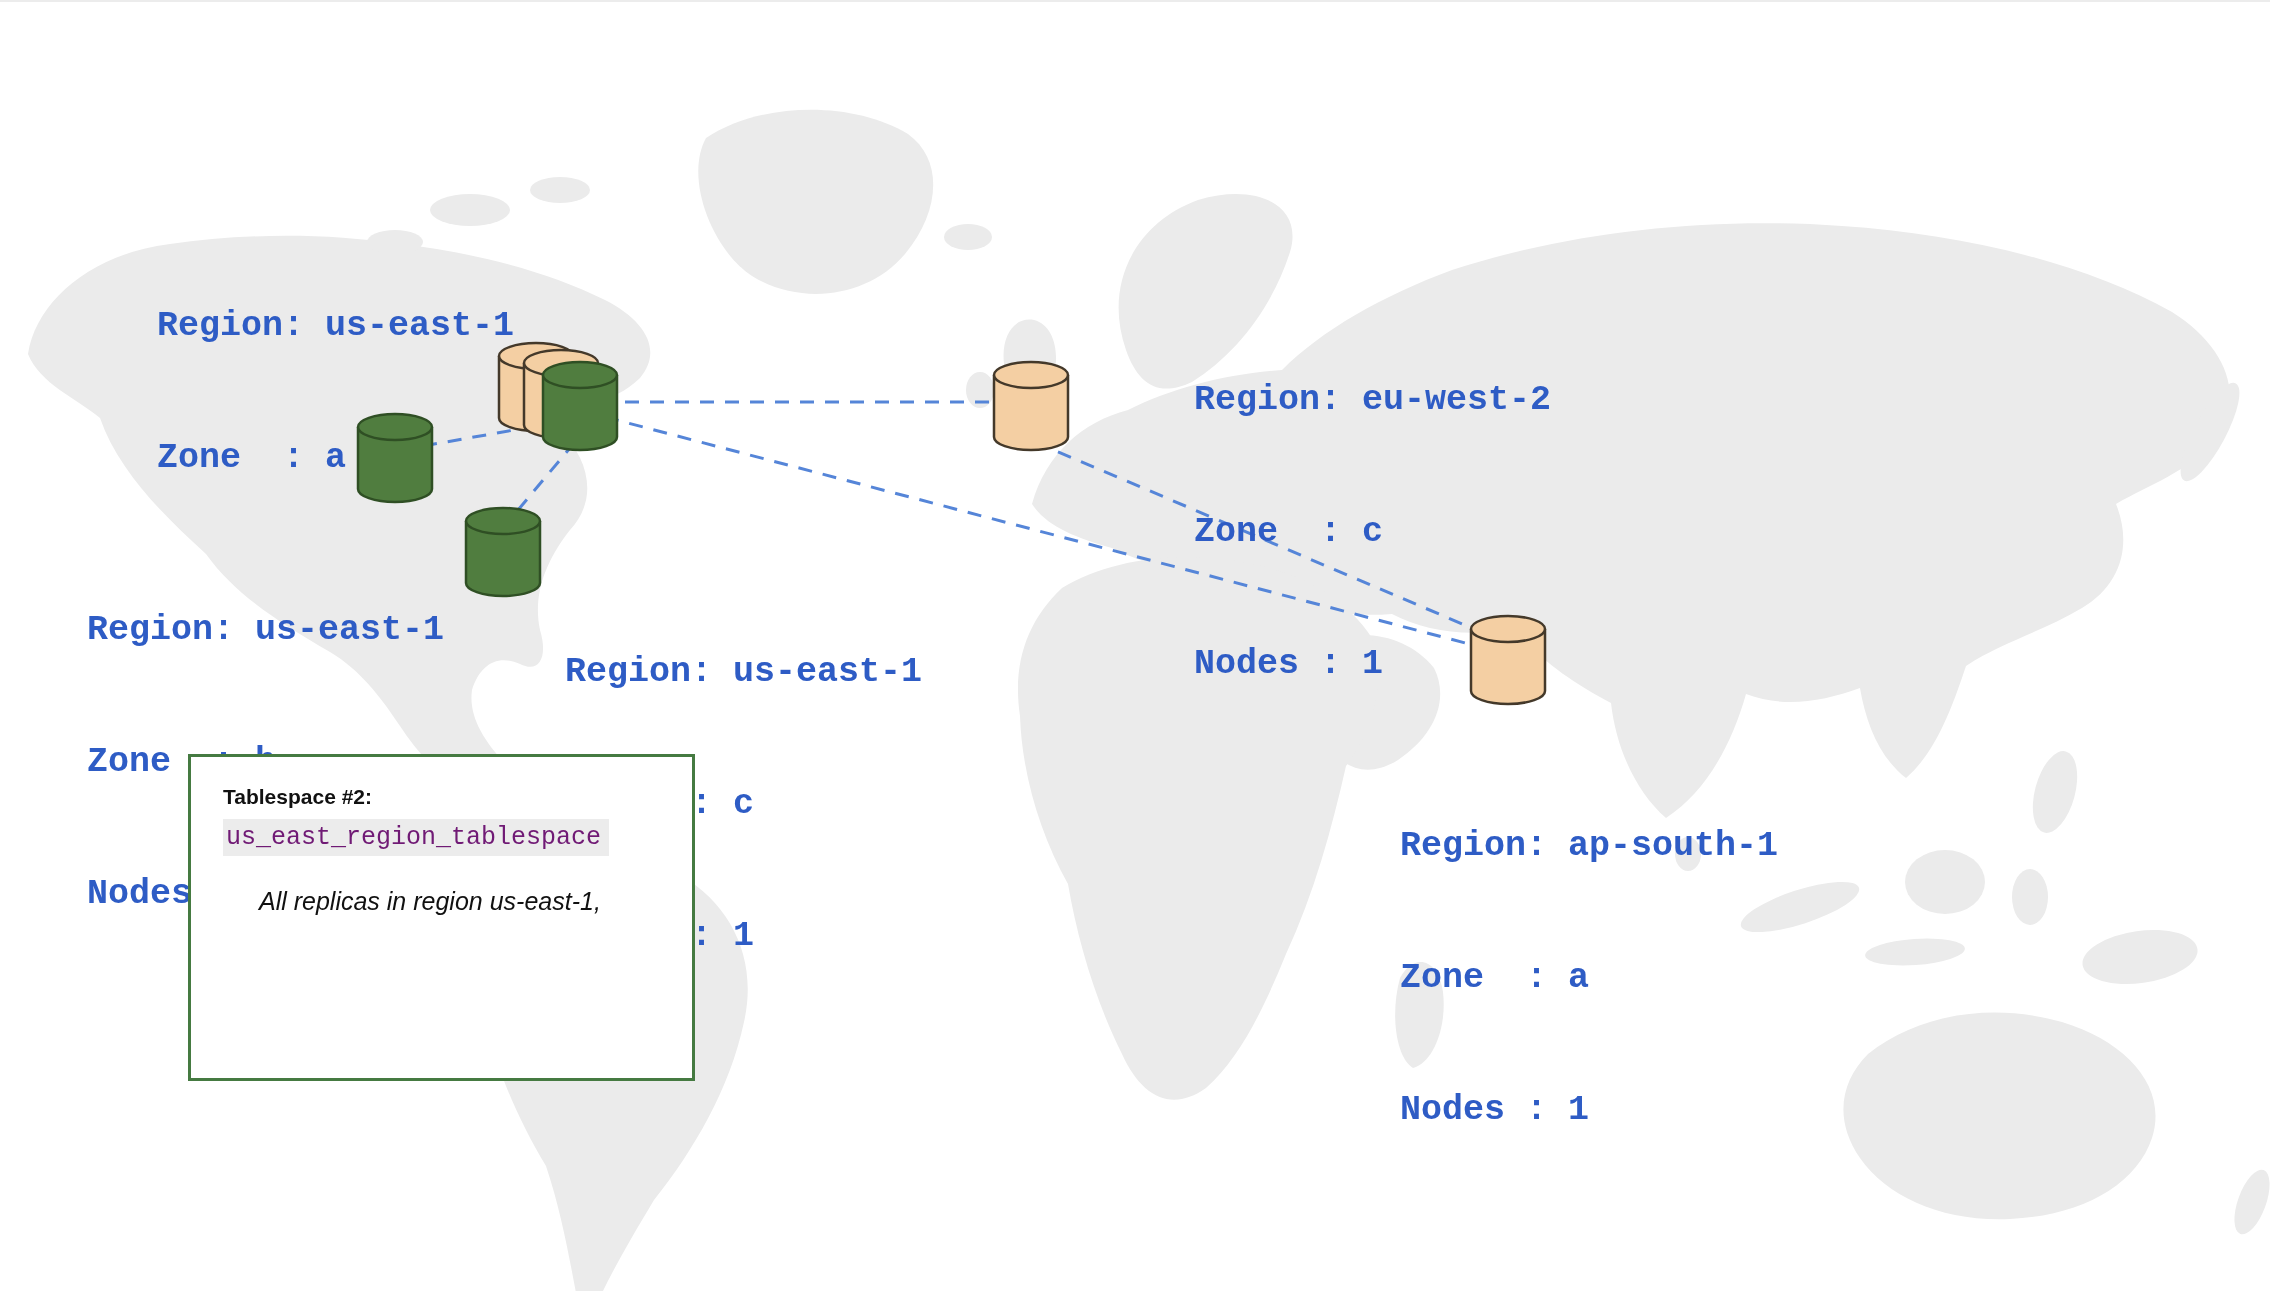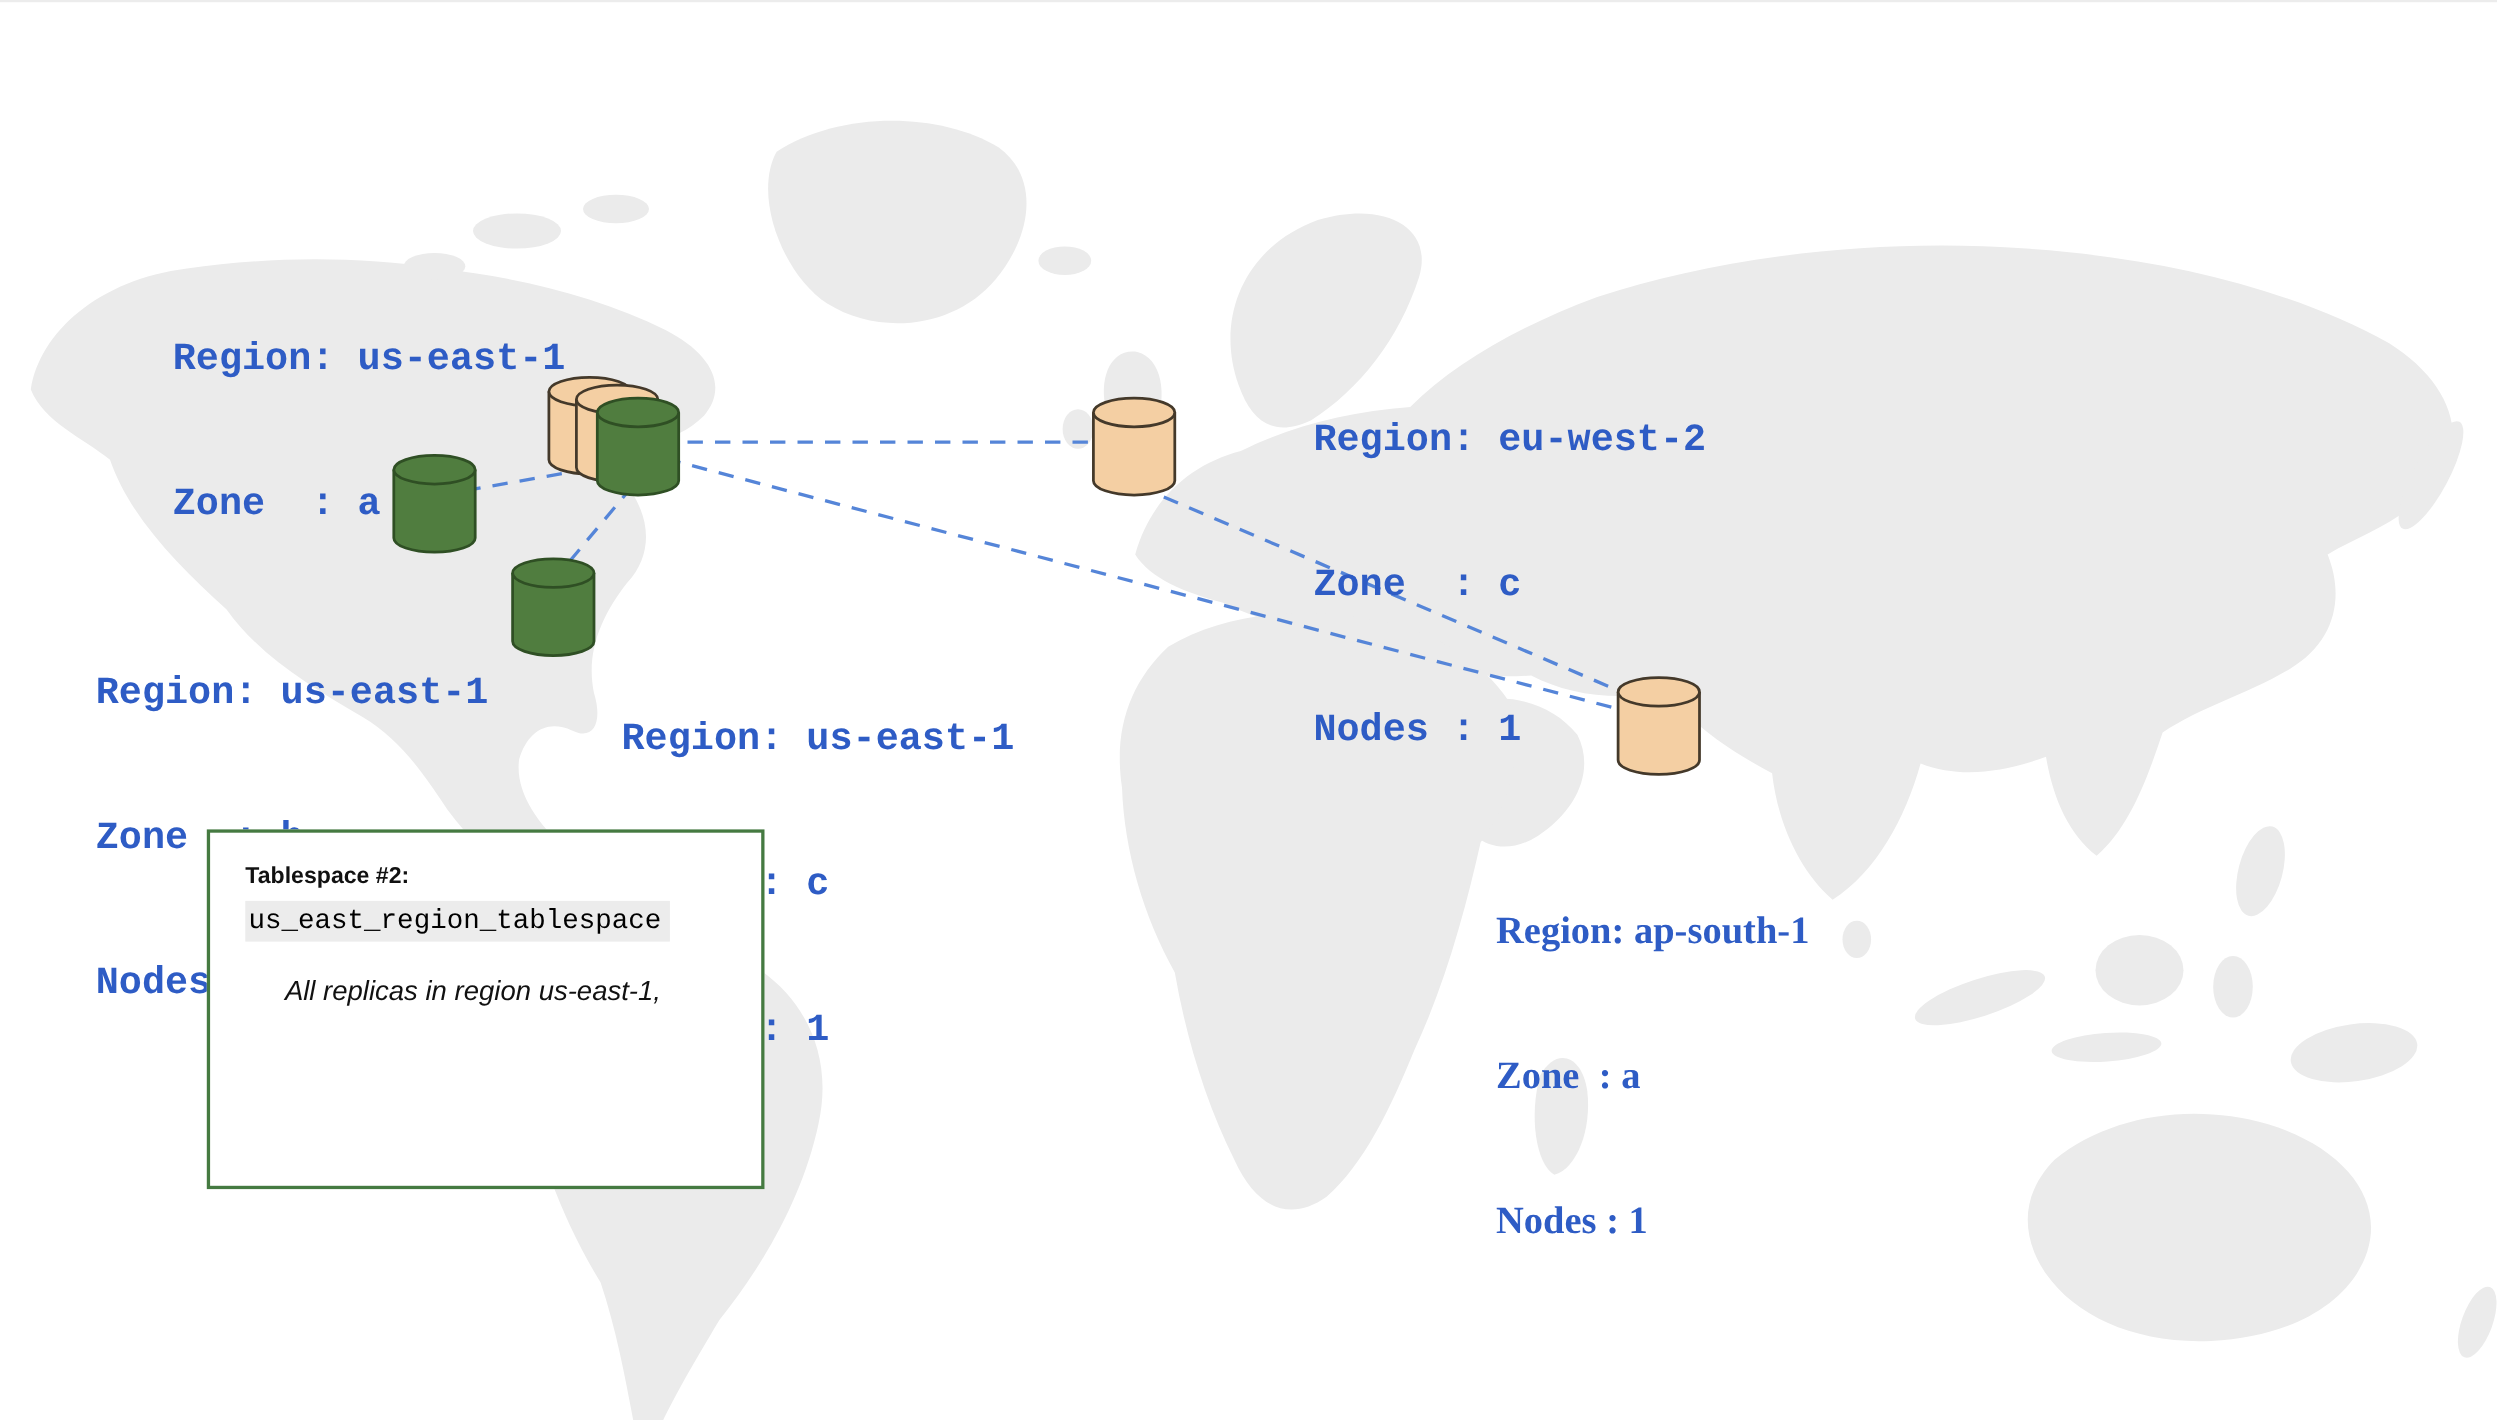--- a/index.html
+++ b/index.html
@@ -4,21 +4,21 @@
 <style>
   html,body{margin:0;padding:0;background:#ffffff;font-family:"Liberation Sans",sans-serif;}
   #stage{position:relative;width:2270px;height:1291px;background:#ffffff;overflow:hidden;border-top:2px solid #ececec;}
   #map,#overlay{position:absolute;left:0;top:0;width:2270px;height:1291px;pointer-events:none;}
   .land{fill:var(--map-fill,#ebebeb);}
   .node-label{position:absolute;font-family:"Liberation Mono",monospace;font-weight:bold;
               font-size:35px;line-height:44px;color:var(--label-color,#2e5cc5);white-space:pre;}
   .legend{position:absolute;background:#ffffff;border:3px solid var(--legend-border,#457a41);
           box-sizing:border-box;padding:28px 32px;}
   .legend-title{font-size:21px;font-weight:bold;color:#111;margin-bottom:10px;}
-  .legend-code{font-family:"Liberation Mono",monospace;font-size:25px;color:#000000;text-align:center;}
+  .legend-code{font-family:"Liberation Mono",monospace;font-size:25px;color:#701a75;text-align:center;}
   .highlight{background:#ececec;display:inline-block;padding:4px 8px 4px 3px;margin-bottom:26px;}
   .legend-row{margin-bottom:30px;font-size:27px;color:#111;}
   .legend-bold{font-weight:bold;margin-right:12px;}
   .legend-note{font-style:italic;font-size:25px;line-height:38px;color:#111;margin-left:36px;}
 </style>
 </head>
 <body>
 
 <div id="stage">
 
@@ -101,21 +101,21 @@
   <div class="node-label" style="left: 565px; top: 560px;">
     <div>Region: us-east-1</div>
     <div>Zone  : c</div>
     <div>Nodes : 1</div>
   </div>
   <div class="node-label" style="left: 1194px; top: 288px;">
     <div>Region: eu-west-2</div>
     <div>Zone  : c</div>
     <div>Nodes : 1</div>
   </div>
-  <div class="node-label" style="left: 1360px; top: 734px; font-family: Liberation Serif, serif;">
+  <div class="node-label" style="left: 1400px; top: 734px;">
     <div>Region: ap-south-1</div>
     <div>Zone  : a</div>
     <div>Nodes : 1</div>
   </div>
 
   <div class="legend" style="left: 188px; top: 752px; width: 507px; height: 327px;">
     <div class="legend-title">Tablespace #2:</div>
     <div class="legend-code highlight">us_east_region_tablespace</div>
     <div class="legend-note">
       <div>All replicas in region us-east-1,</div>

